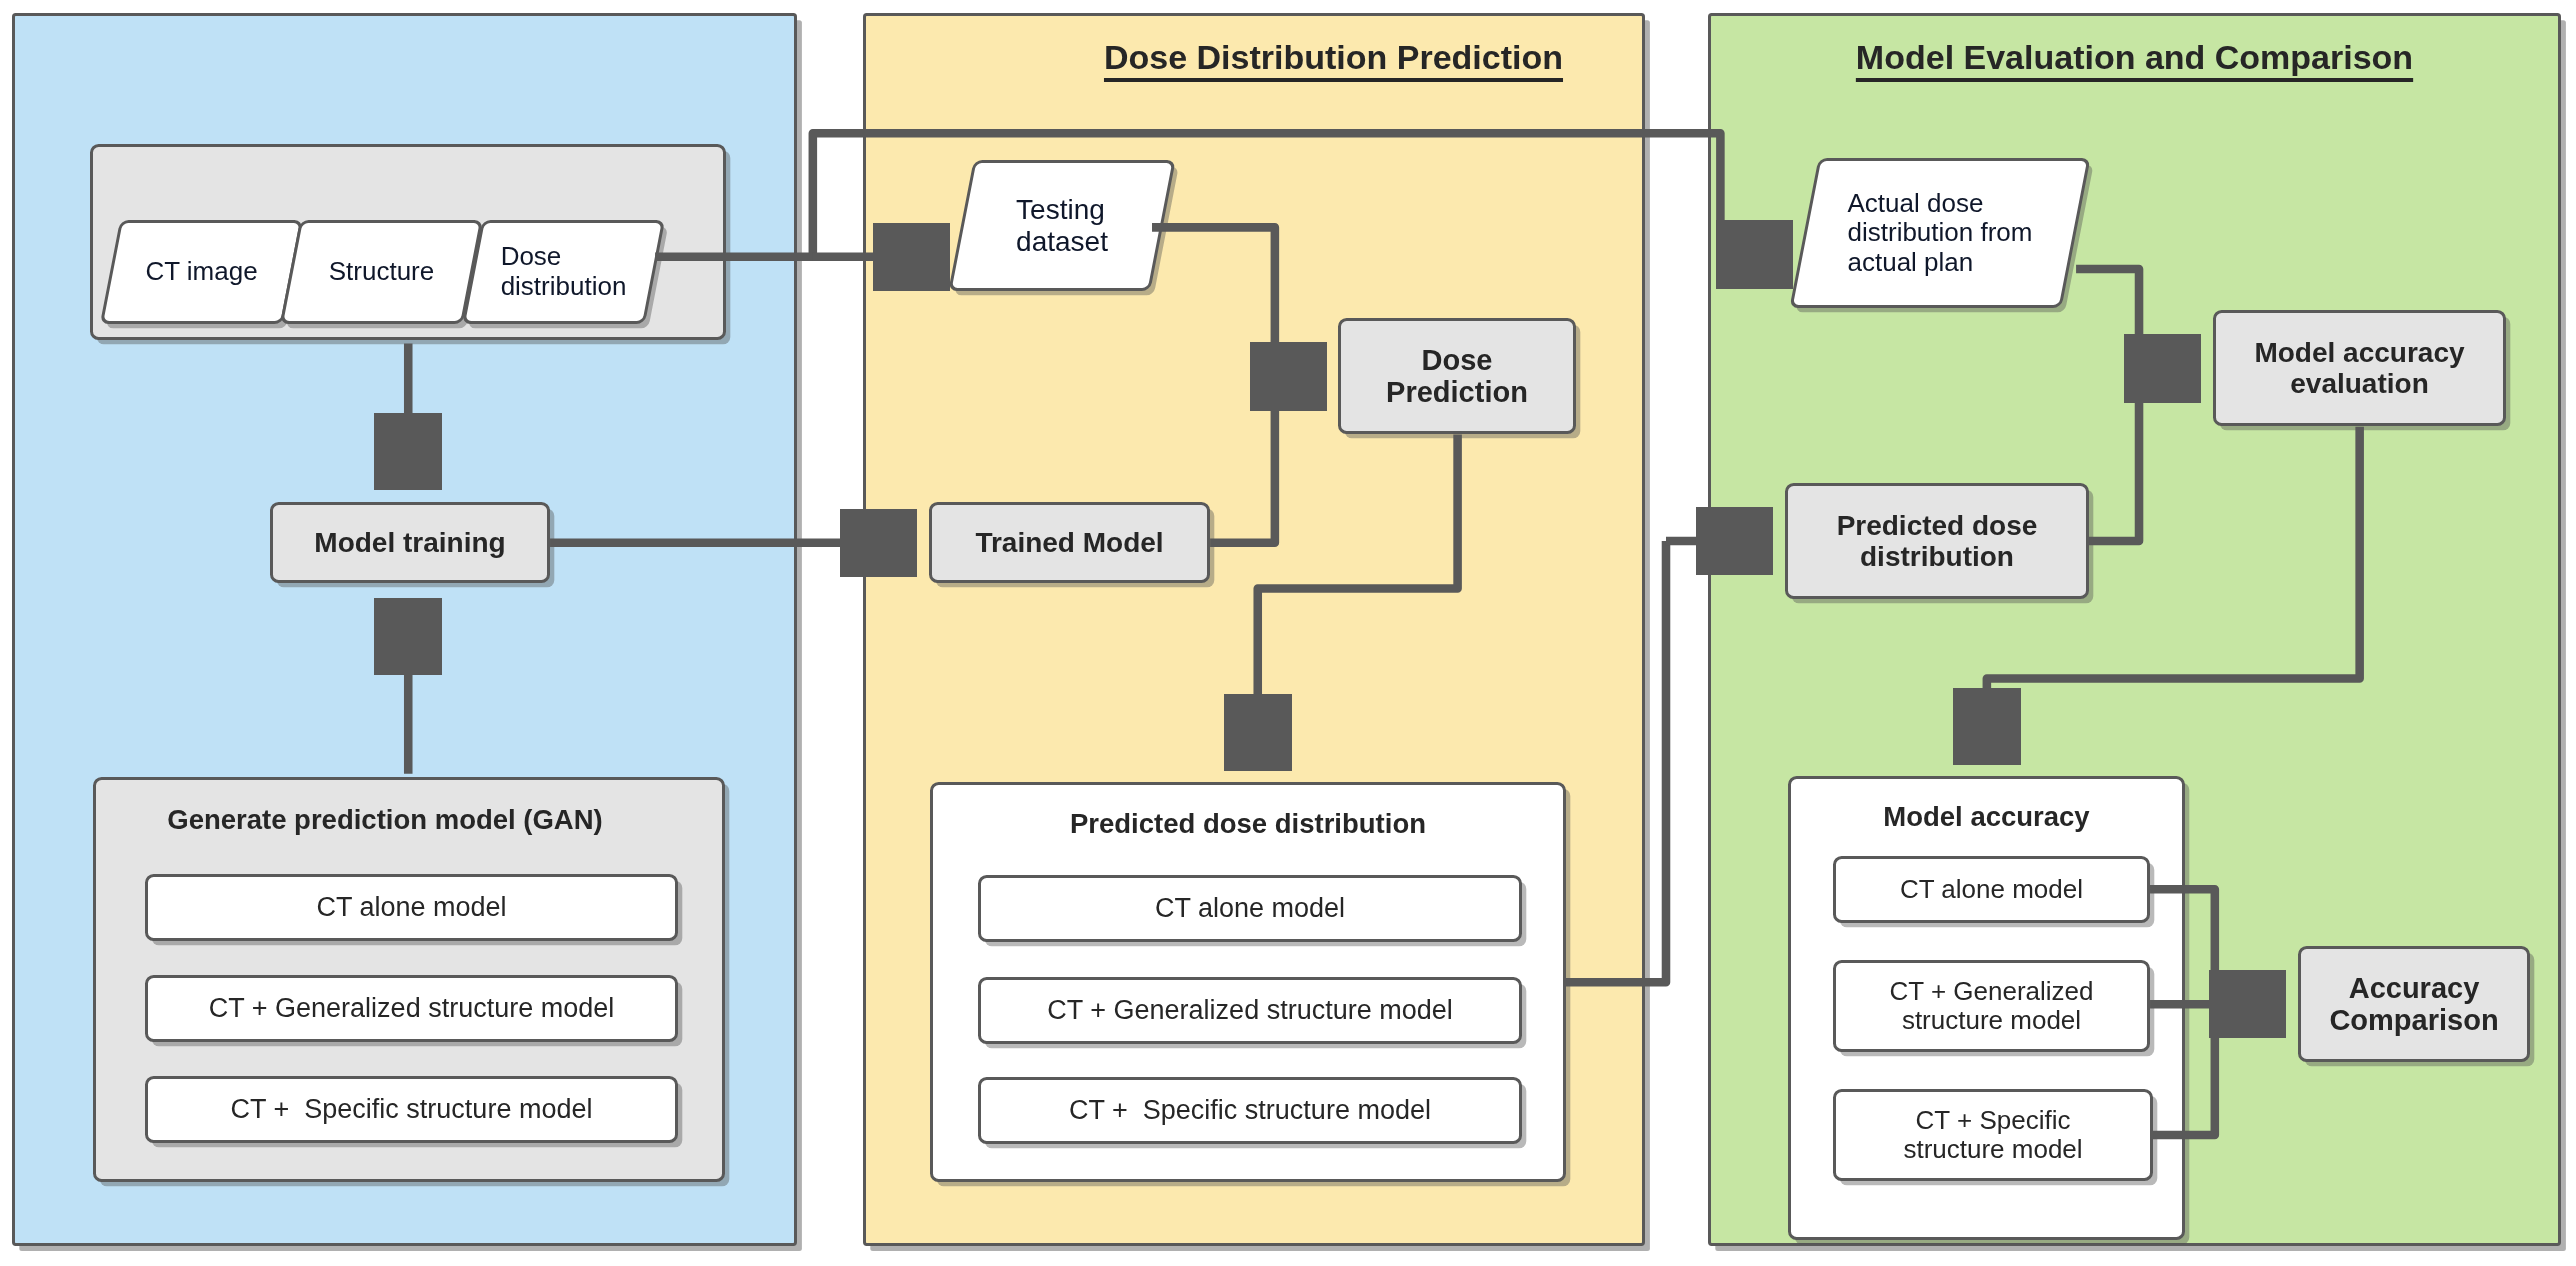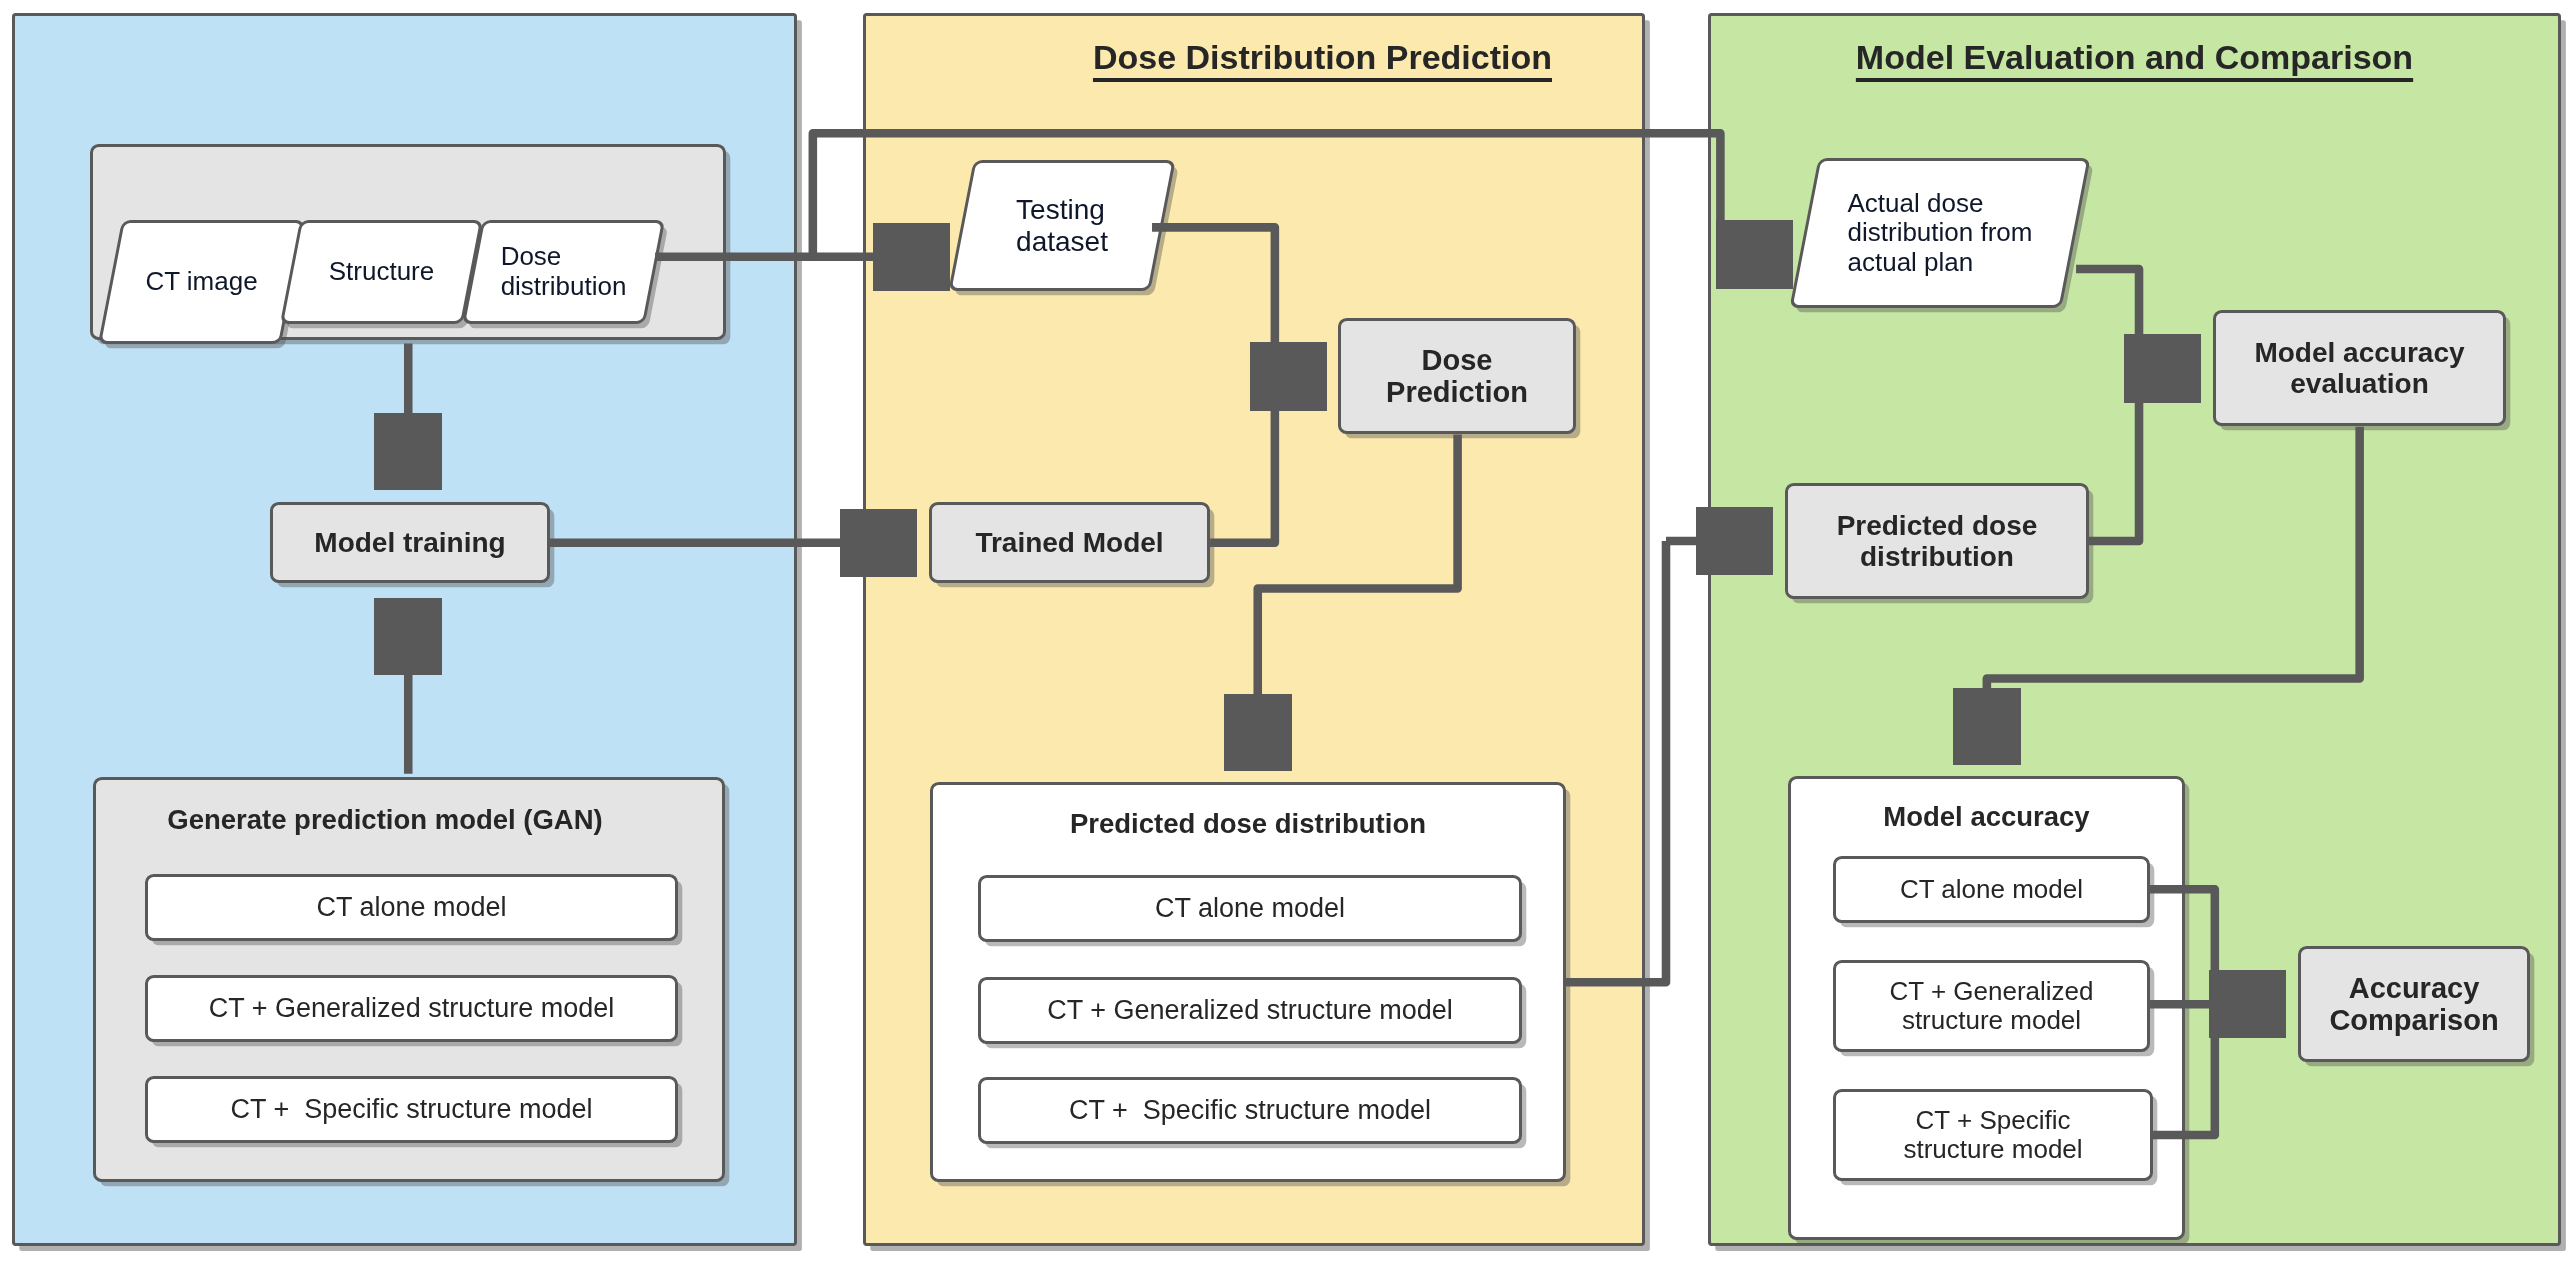--- a/index.html
+++ b/index.html
@@ -39,21 +39,21 @@
 </head>
 <body>
 
 <div id="root">
 
   <div class="panel" style="left:12.2px;top:13.4px;width:785px;height:1233px;background:#bfe1f6;">
   </div>
 
   <div class="grp" style="left:90px;top:144px;width:636px;height:196px;background:#e4e4e4;"></div>
 
-  <div class="para" style="left:110px;top:220px;width:183px;height:124px;font-size:26px;">
+  <div class="para" style="left:110px;top:220px;width:183px;height:104px;font-size:26px;">
     <div class="shape"></div>
     <div class="txt">CT image</div>
   </div>
   <div class="para" style="left:290px;top:220px;width:183px;height:104px;font-size:26px;">
     <div class="shape"></div>
     <div class="txt" style="white-space:pre-line;">Structure</div>
   </div>
   <div class="para" style="left:472px;top:220px;width:183px;height:104px;font-size:26px;">
     <div class="shape"></div>
     <div class="txt" style="white-space:pre-line;">Dose
@@ -72,21 +72,21 @@
   </div>
   <div class="node white" style="left:145px;top:975px;width:533px;height:67px;font-size:27px;">
     <span>CT + Generalized structure model</span>
   </div>
   <div class="node white" style="left:145px;top:1076px;width:533px;height:67px;font-size:27px;">
     <span style="white-space:pre;">CT +  Specific structure model</span>
   </div>
 
   <div class="panel" style="left:863px;top:13.4px;width:782px;height:1233px;background:#fce9ae;">
   </div>
-  <div class="panel-title" style="left:888px;top:38px;width:869px;">Dose Distribution Prediction</div>
+  <div class="panel-title" style="left:863px;top:38px;width:869px;padding-left:36px;">Dose Distribution Prediction</div>
 
   <div class="para" style="left:961px;top:160px;width:202px;height:131px;font-size:28px;">
     <div class="shape"></div>
     <div class="txt" style="white-space:pre-line;">Testing
 dataset</div>
   </div>
 
   <div class="node gray bold" style="left:1338px;top:318px;width:238px;height:116px;font-size:29px;">
     <span style="white-space:pre-line;">Dose
 Prediction</span>

